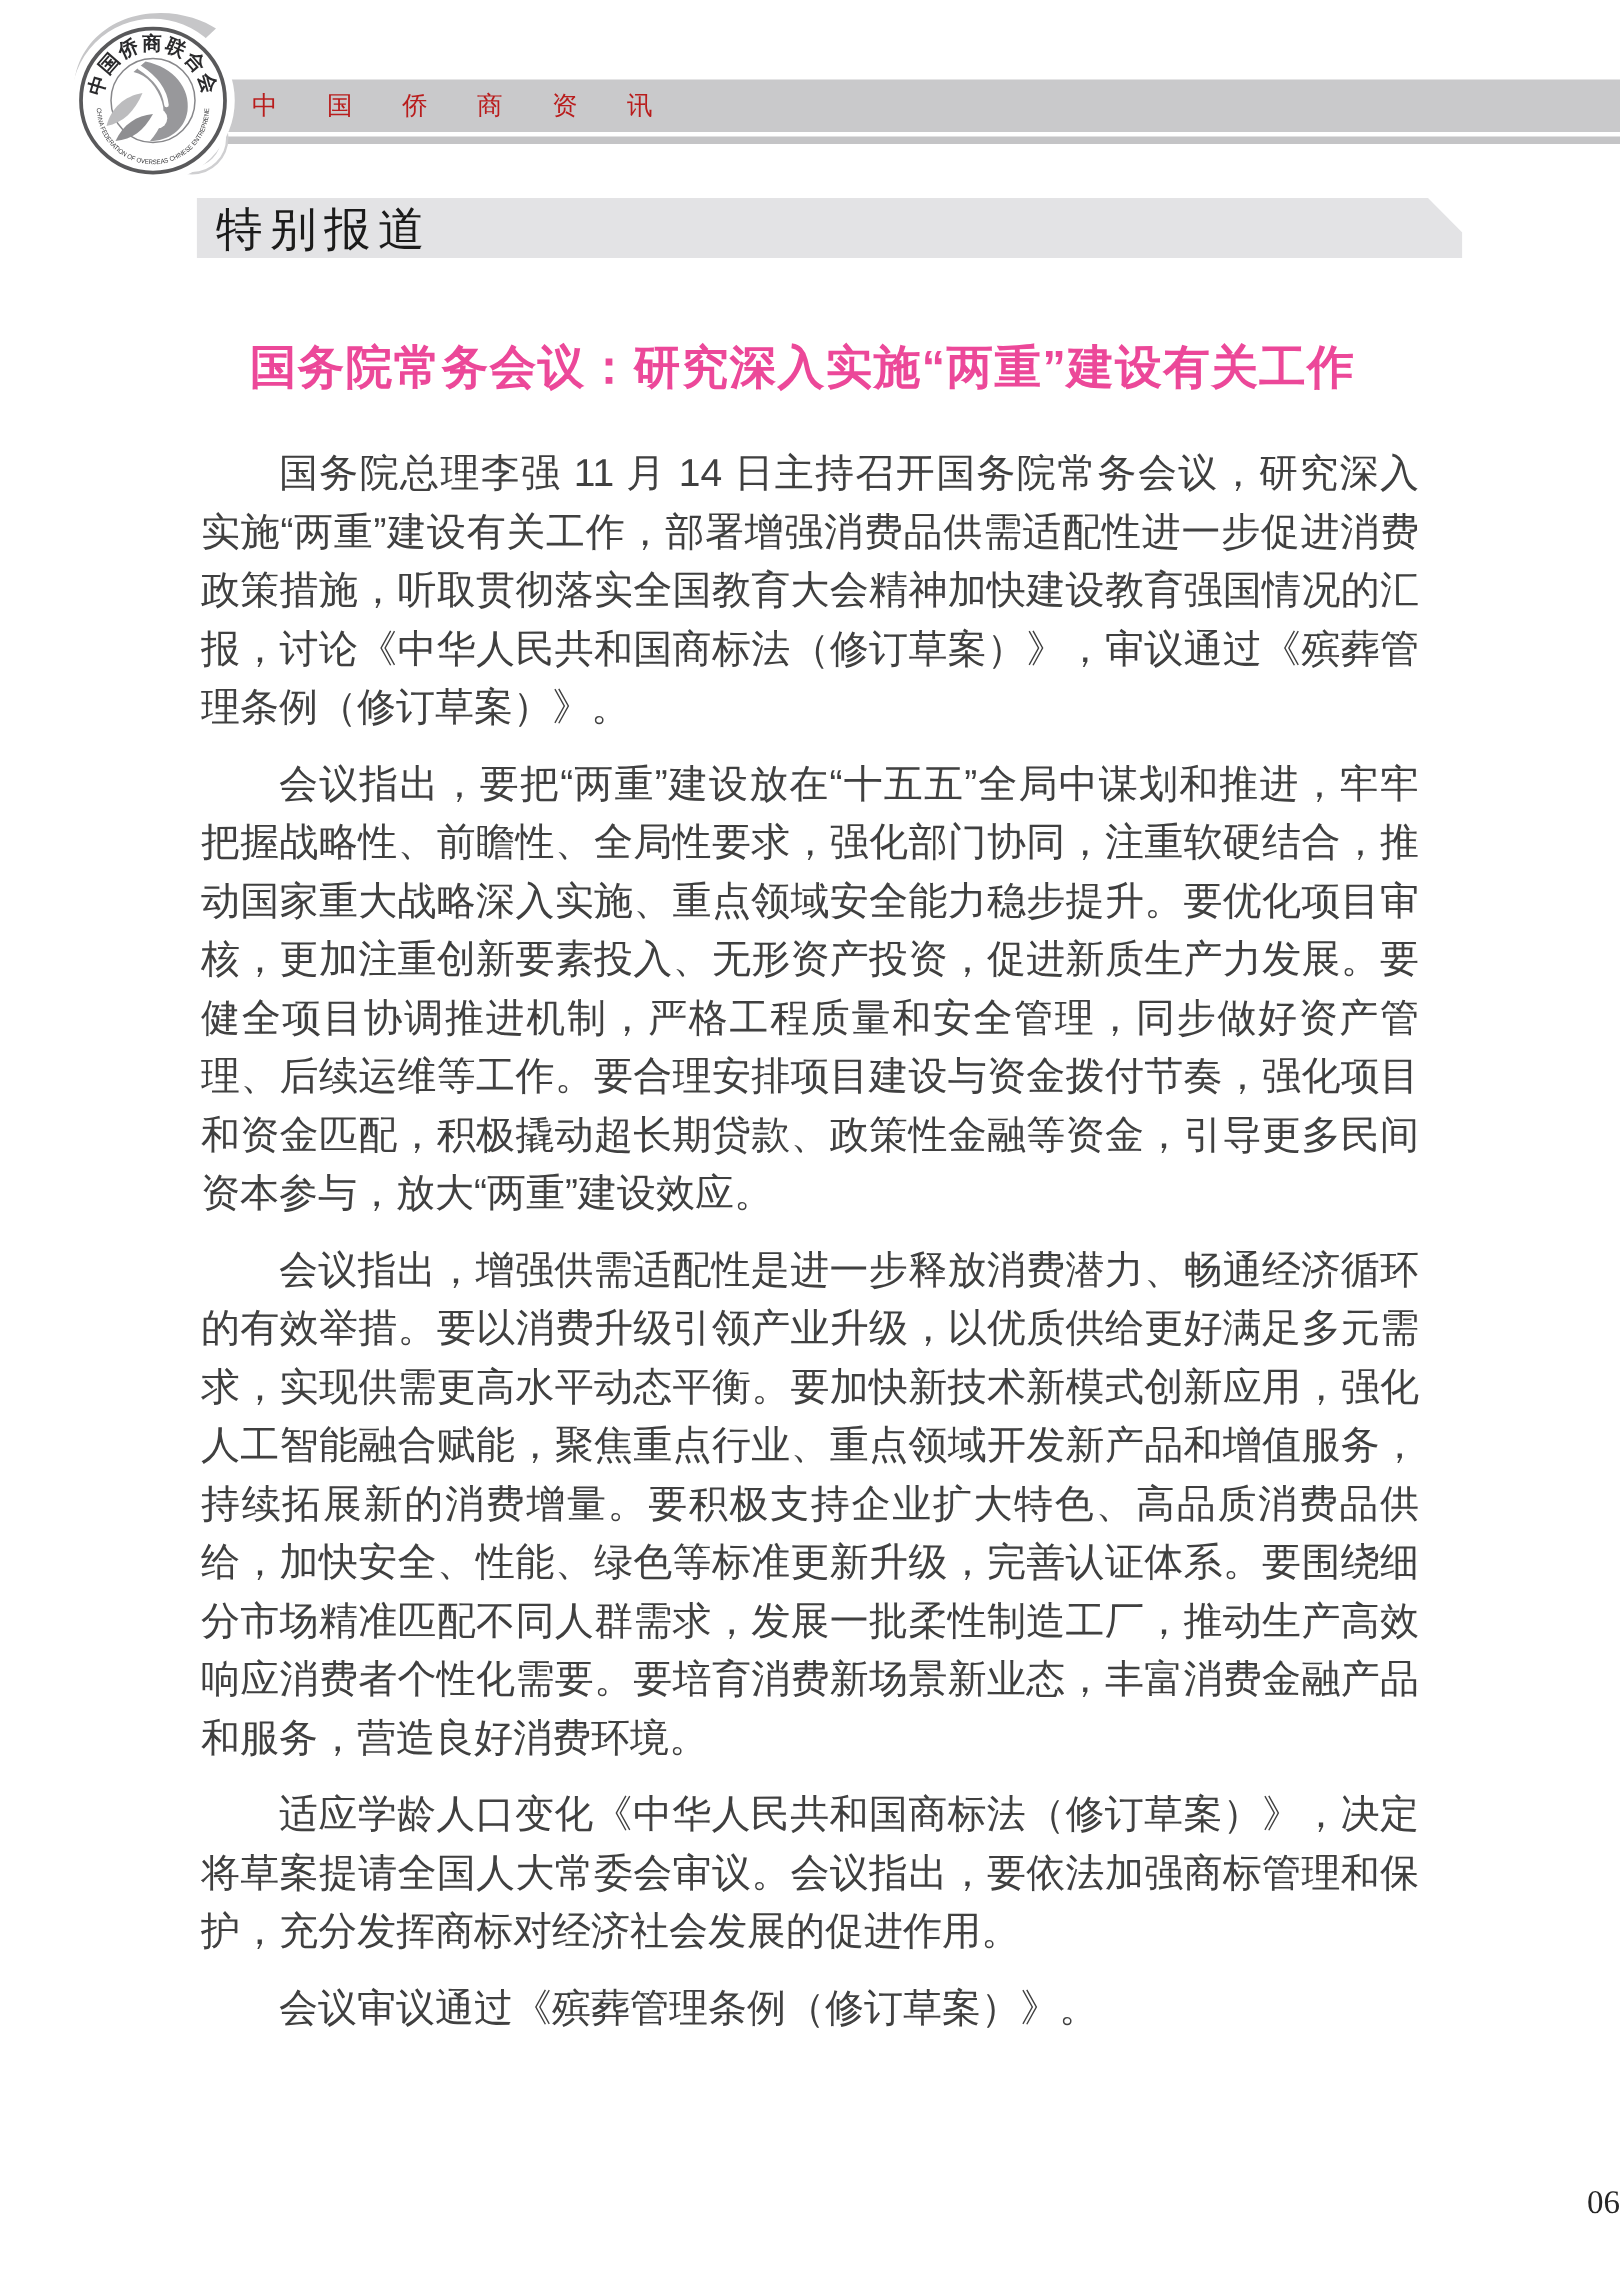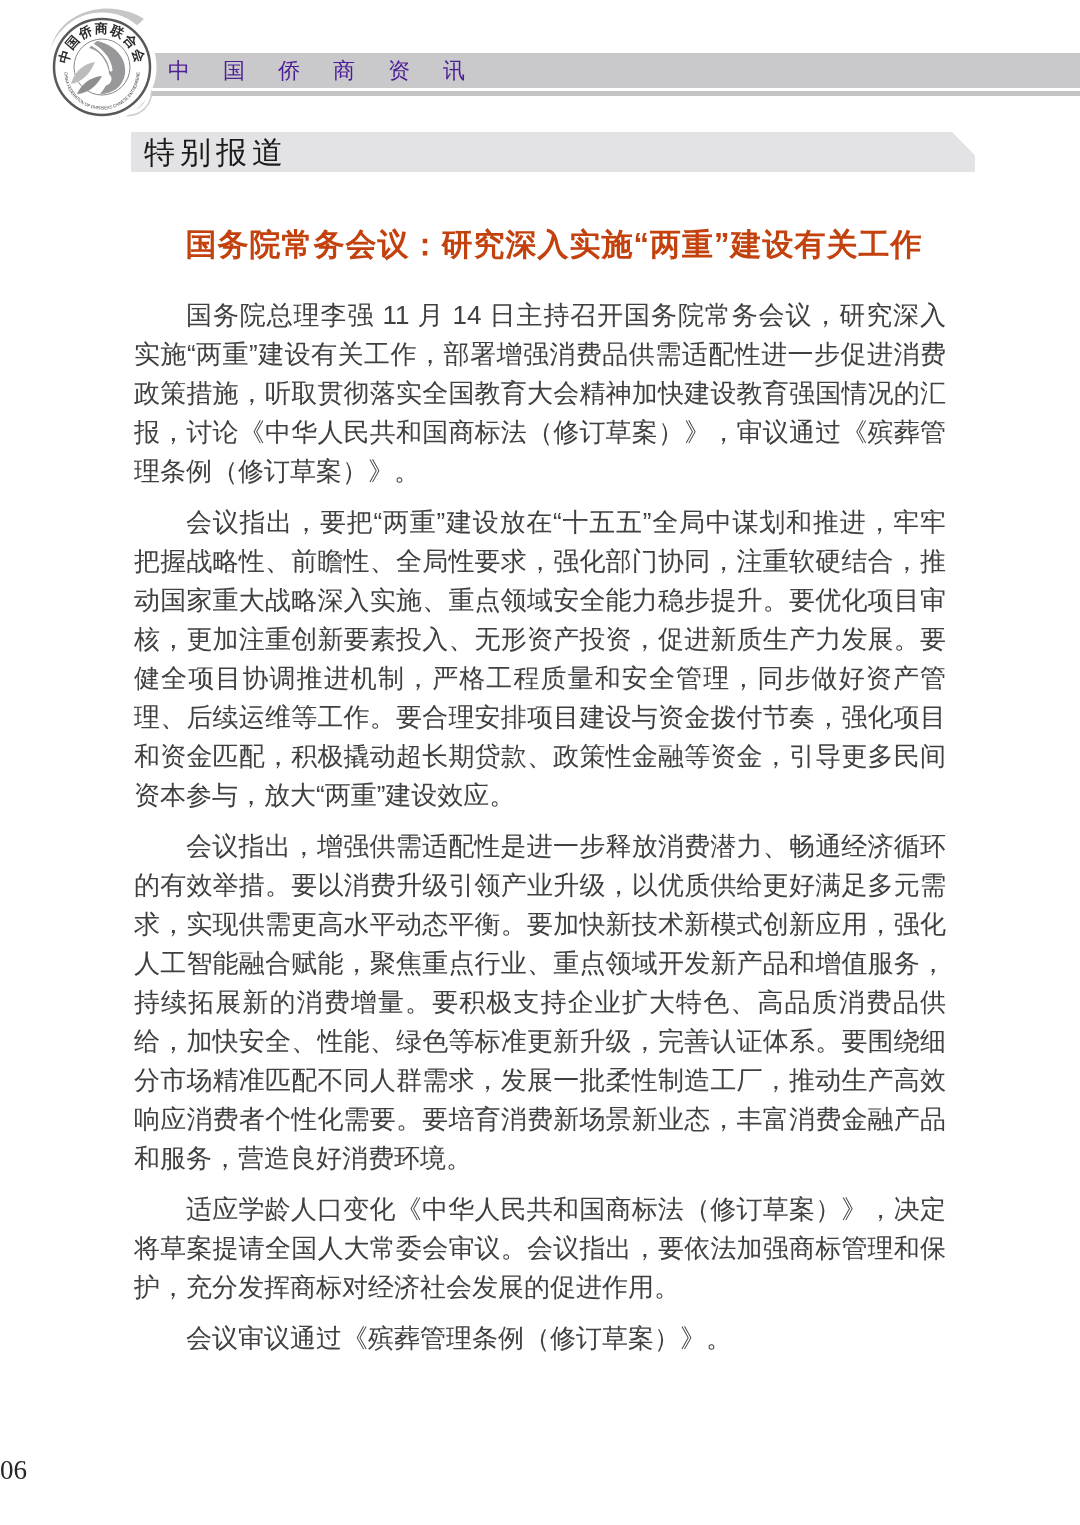--- a/index.html
+++ b/index.html
@@ -18,23 +18,23 @@
   .header-bar {
     position: absolute;
     left: 120px; right: 0; top: 53px;
     height: 35px;
     background: #c9c9cb;
   }
   .masthead {
     position: absolute;
     left: 48px; top: 0;
     height: 35px; line-height: 35px;
-    font-size: 22px;
+    font-size: 17px;
     letter-spacing: 33px;
-    color: #4c1d95;
+    color: #b91c1c;
     white-space: nowrap;
   }
   .header-rule {
     position: absolute;
     left: 150px; right: 0; top: 91px;
     height: 5px;
     background: #c4c4c6;
   }
   .logo {
     position: absolute;
@@ -58,50 +58,50 @@
     font-family: "Liberation Serif", serif;
     font-size: 31px;
     letter-spacing: 5px;
     color: #1b1b1b;
     white-space: nowrap;
   }
 
   
   .title {
     position: absolute;
-    left: 136px; top: 224px;
+    left: 117px; top: 224px;
     width: 836px;
     text-align: center;
     font-size: 31px;
     font-weight: bold;
     letter-spacing: 1px;
-    color: #c2410c;
+    color: #ec4899;
   }
   .body {
     position: absolute;
     left: 122px; top: 284px;
     width: 836px;
     font-size: 26px;
     line-height: 39px;
     color: #404040;
   }
   .para {
     margin: 12px;
     text-indent: 2em;
     text-align: justify;
   }
 
   
   .page-number {
     position: absolute;
     left: 0; top: 1455px;
     width: 100%;
-    text-align: left;
+    text-align: right;
     font-family: "Liberation Serif", serif;
-    font-size: 27px;
+    font-size: 22px;
     color: #262626;
   }
 </style>
 </head>
 <body>
 
 <div class="page">
 
   <div class="header-bar">
     <span class="masthead">中国侨商资讯</span>

